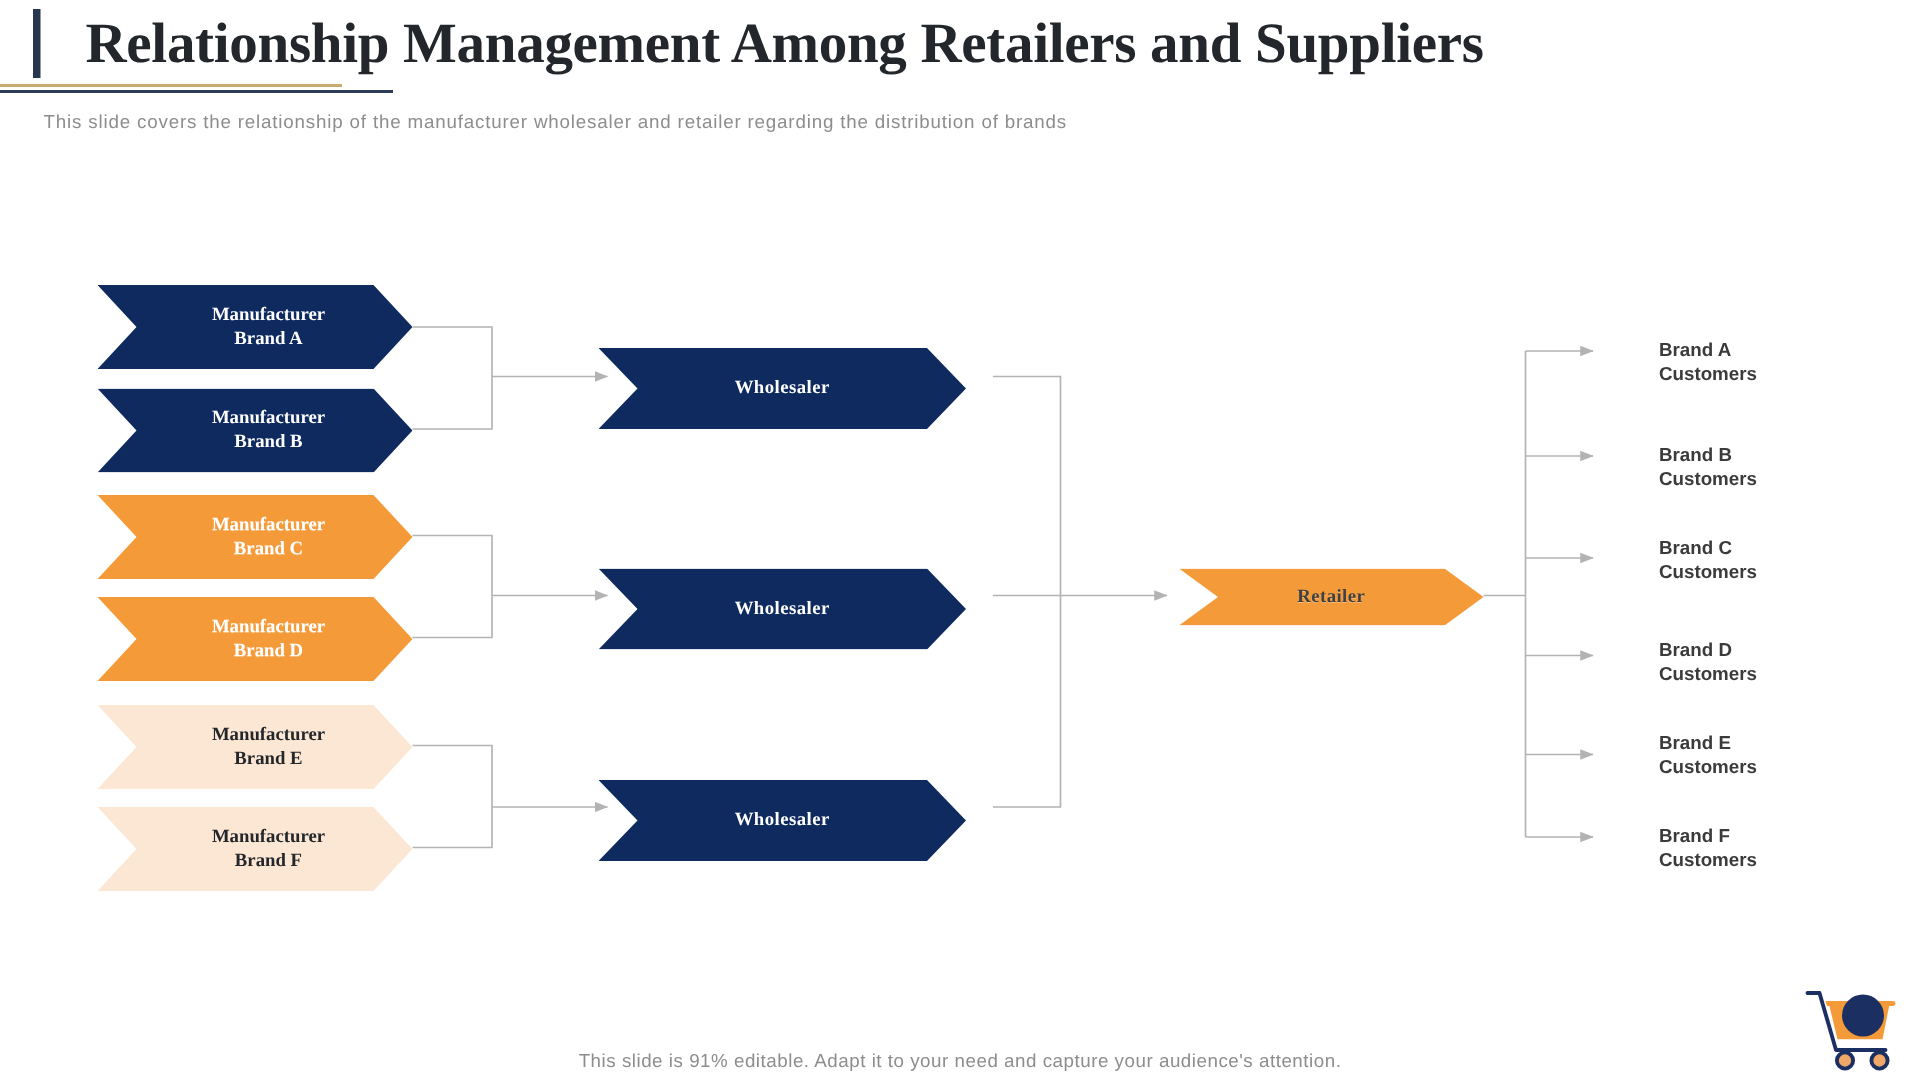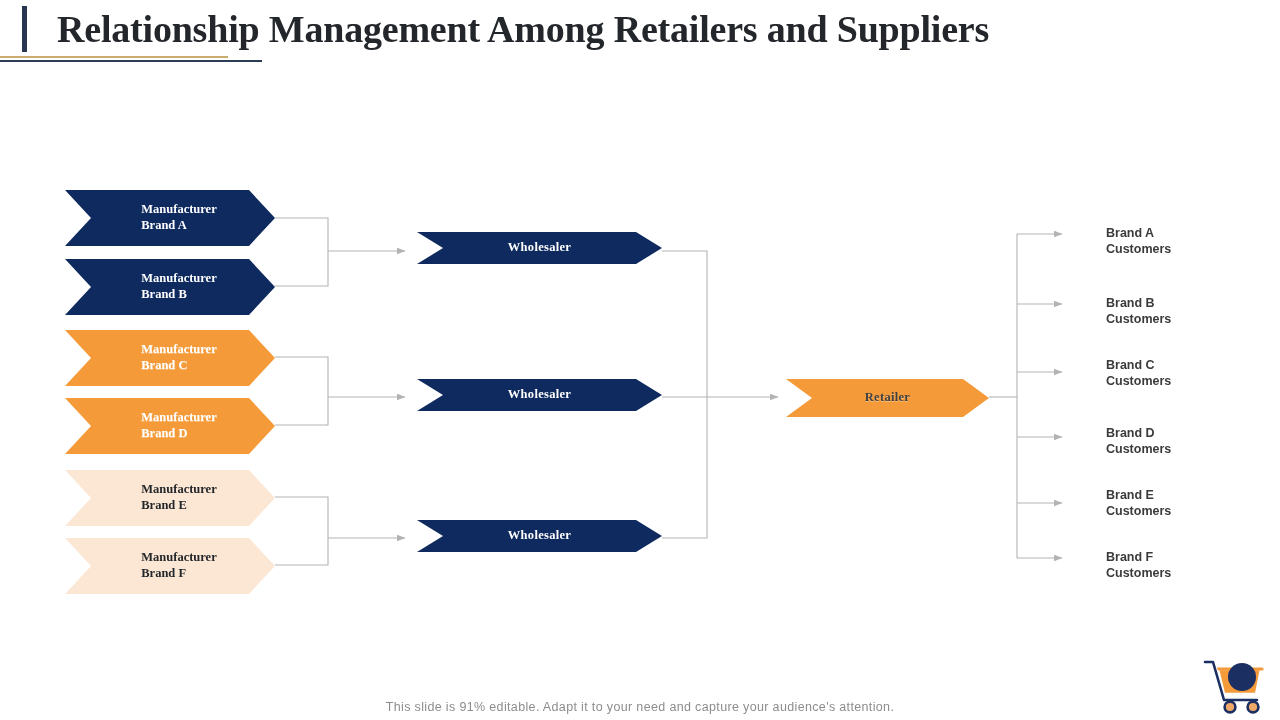--- a/index.html
+++ b/index.html
@@ -76,21 +76,21 @@
     position: absolute;
     display: flex;
     align-items: center;
     justify-content: center;
     -webkit-clip-path: polygon(0 0, calc(100% - 26px) 0, 100% 50%, calc(100% - 26px) 100%, 0 100%, 26px 50%);
     clip-path: polygon(0 0, calc(100% - 26px) 0, 100% 50%, calc(100% - 26px) 100%, 0 100%, 26px 50%);
   }
   .chev-label {
     font-family: "Liberation Serif", serif;
     font-weight: 700;
-    text-align: left;
+    text-align: center;
     line-height: 1.25;
     white-space: pre-line;
   }
 
   
   .mfr {
     left: 65px;
     width: 210px;
     height: 56px;
   }
@@ -100,23 +100,23 @@
   }
   .mfr-navy  { background: #0e2a5e; }
   .mfr-navy  .chev-label { color: #ffffff; }
   .mfr-orange{ background: #f59a38; }
   .mfr-orange .chev-label { color: #ffffff; text-shadow: 0 1px 0 rgba(255,255,255,.35); }
   .mfr-peach { background: #fce7d4; }
   .mfr-peach .chev-label { color: #23272b; }
 
   
   .whl {
-    left: 417px;
+    left: 399px;
     width: 245px;
-    height: 32px;
+    height: 54px;
     background: #0e2a5e;
   }
   .whl .chev-label {
     font-size: 12.5px;
     color: #ffffff;
     letter-spacing: .3px;
   }
 
   
   #retailer-node {
@@ -164,20 +164,21 @@
 </style>
 </head>
 <body>
 
 <div id="slide">
 
   <div id="title-accent-bar"></div>
   <div id="page-title">Relationship Management Among Retailers and Suppliers</div>
   <div id="title-rule-gold"></div>
   <div id="title-rule-navy"></div>
+  <div id="page-subtitle">This slide covers the relationship of the manufacturer wholesaler and retailer regarding the distribution of brands</div>
 
   <div id="diagram">
 
     <svg id="connector-layer" viewBox="0 0 1280 720" width="1280" height="720">
       <defs>
         <marker id="arrowhead" markerWidth="9" markerHeight="7" refX="8.5" refY="3.5" orient="auto" markerUnits="userSpaceOnUse">
           <path d="M0,0 L9,3.5 L0,7 z" fill="#b3b3b3"></path>
         </marker>
       </defs>
       <g stroke="#b3b3b3" stroke-width="1.1" fill="none">

